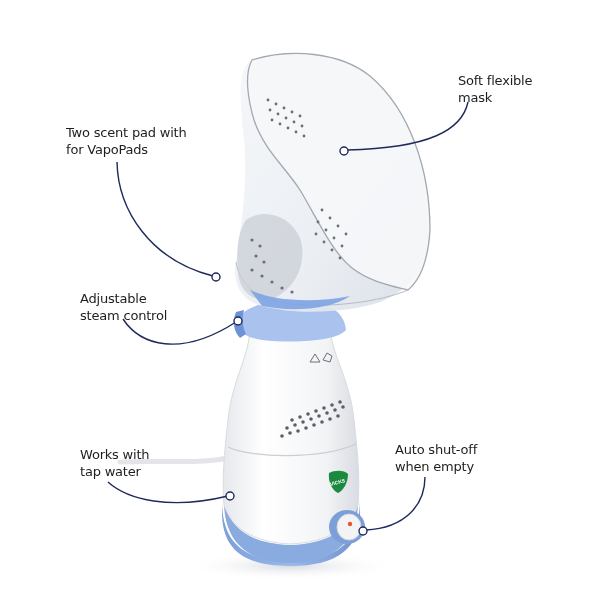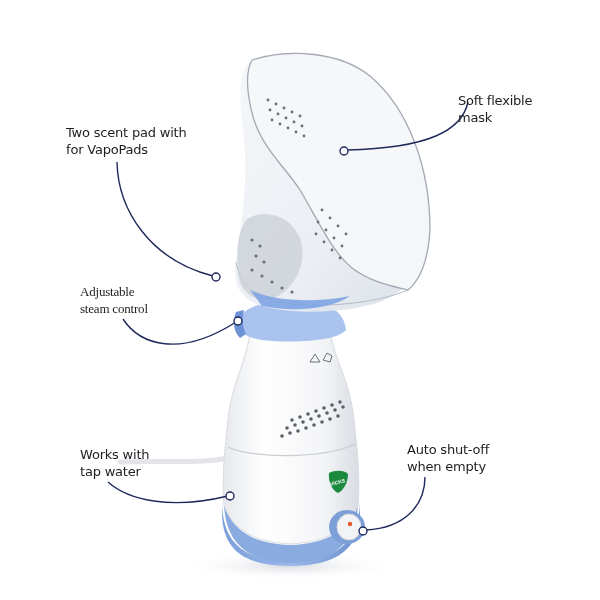--- a/index.html
+++ b/index.html
@@ -157,22 +157,22 @@
   </g>
   <g stroke="#1f2a5c" stroke-width="1.4" fill="#ffffff">
     <circle cx="344" cy="151" r="4"></circle>
     <circle cx="216" cy="277" r="4"></circle>
     <circle cx="238" cy="321" r="4"></circle>
     <circle cx="230" cy="496" r="4"></circle>
     <circle cx="363" cy="531" r="4"></circle>
   </g>
 </svg>
 
-<div class="label" style="left:458px; top:72px;margin-top:20px;">Soft flexible
+<div class="label" style="left:458px; top:72px;">Soft flexible
 mask</div>
 <div class="label" style="left:66px; top:124px;">Two scent pad with
 for VapoPads</div>
-<div class="label" style="left:80px; top:283px;font-family:Liberation Serif, serif;">Adjustable
+<div class="label" style="left:80px; top:290px;">Adjustable
 steam control</div>
 <div class="label" style="left:80px; top:446px;">Works with
 tap water</div>
-<div class="label" style="left:407px; top:441px;">Auto shut-off
+<div class="label" style="left:395px; top:441px;">Auto shut-off
 when empty</div>
 
 </body></html>

